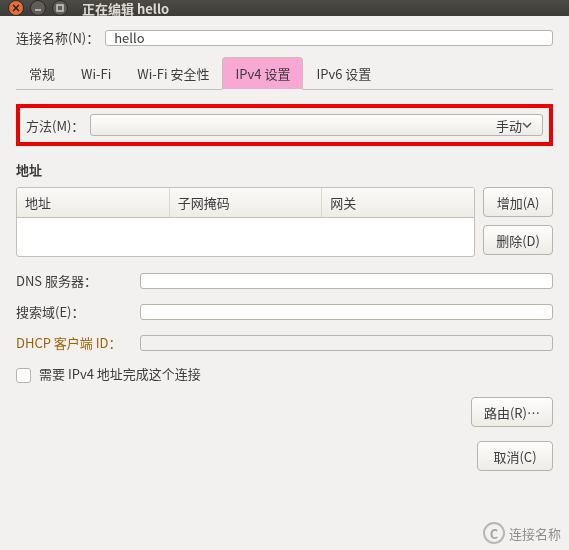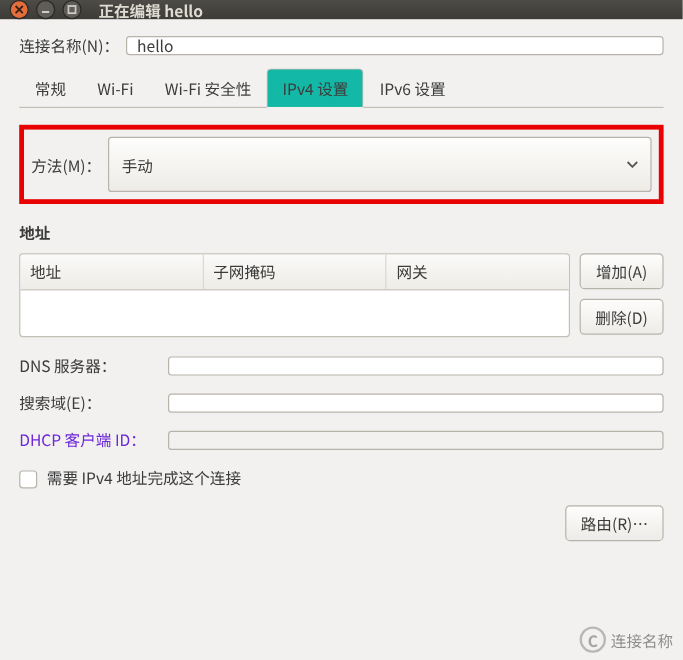--- a/index.html
+++ b/index.html
@@ -4,28 +4,28 @@
 <style>
 *{box-sizing:border-box;margin:0;padding:0;font-family:"Noto Sans CJK SC","Microsoft YaHei",sans-serif;font-size:13px;color:#3c3c3c}
 body{background:#f2f1f0;width:569px;height:550px;overflow:hidden;position:relative}
 .titlebar{height:16px;background:linear-gradient(#4c4b46,#3c3b37);display:flex;align-items:center;padding:0 8px;color:#dfdbd2}
 .tb-btn{width:16px;height:16px;border-radius:50%;background:#5f5d55;margin-right:6px;border:1px solid #2a2925;display:flex;align-items:center;justify-content:center;color:#ccc;font-size:10px;line-height:1}
 .tb-btn.close{background:#e46d3c}
 .tb-title{margin-left:8px;font-weight:bold;color:#dfdbd2}
 .content{padding:12px 16px}
 .row{display:flex;align-items:center;margin-bottom:10px}
 .lbl{white-space:nowrap;margin-right:6px}
-.lbl.disabled{color:#6d28d9}
+.lbl.disabled{color:#a16207}
 input[type=text].fld{flex:1;height:16px;border:1px solid #b8b4ab;border-radius:3px;padding:0 8px;background:#fff}
 input[type=text].fld:disabled{background:#f2f1f0;color:#9a9a9a}
 .tabs{display:flex;border-bottom:1px solid #c4c0b7;margin-bottom:14px}
 .tab{padding:6px 12px;cursor:pointer;border:1px solid transparent;margin-bottom:-1px;border-top-left-radius:4px;border-top-right-radius:4px}
-.tab.active{background:#14b8a6;border-color:#c4c0b7;border-bottom-color:#f2f1f0}
+.tab.active{background:#f9a8d4;border-color:#c4c0b7;border-bottom-color:#f2f1f0}
 .highlight{border:4px solid #e80202;padding:6px;margin-bottom:14px}
-.sel{flex:1;height:46px;border:1px solid #b8b4ab;border-radius:3px;background:linear-gradient(#fdfdfc,#eeece7);display:flex;align-items:center;justify-content:space-between;padding:0 10px;cursor:pointer}
+.sel{flex:1;height:22px;border:1px solid #b8b4ab;border-radius:3px;background:linear-gradient(#fdfdfc,#eeece7);display:flex;align-items:center;justify-content:flex-end;padding:0 10px;cursor:pointer}
 .sec-head{font-weight:bold;margin:6px 0 8px}
 .tbl-wrap{display:flex;gap:8px;margin-bottom:14px}
 .tbl{flex:1;border:1px solid #c4c0b7;border-radius:3px;background:#fff;overflow:hidden}
 .thead{display:flex;background:linear-gradient(#fafaf8,#eeece7);border-bottom:1px solid #c4c0b7}
 .th{flex:1;padding:5px 8px;border-right:1px solid #dcd8cf}
 .th:last-child{border-right:none}
 .tbody{height:38px}
 .btncol{display:flex;flex-direction:column;gap:8px}
 .btn{height:30px;min-width:76px;padding:0 12px;border:1px solid #b8b4ab;border-radius:4px;background:linear-gradient(#fdfdfc,#eeece7);cursor:pointer;display:flex;align-items:center;justify-content:center}
 .btn.small{min-width:70px}
@@ -124,19 +124,22 @@
 
   <div class="chk-row">
     <div class="chk"></div>
     <span>需要 IPv4 地址完成这个连接</span>
   </div>
 
   <div class="routes-row">
     <div class="btn">路由(R)…</div>
   </div>
 
+  <div class="footer">
+    <div class="btn">取消(C)</div>
+  </div>
 
 </div>
 
 <div class="watermark">
   <div class="wm-circ">C</div>
   <span>连接名称</span>
 </div>
 
 </body></html>

